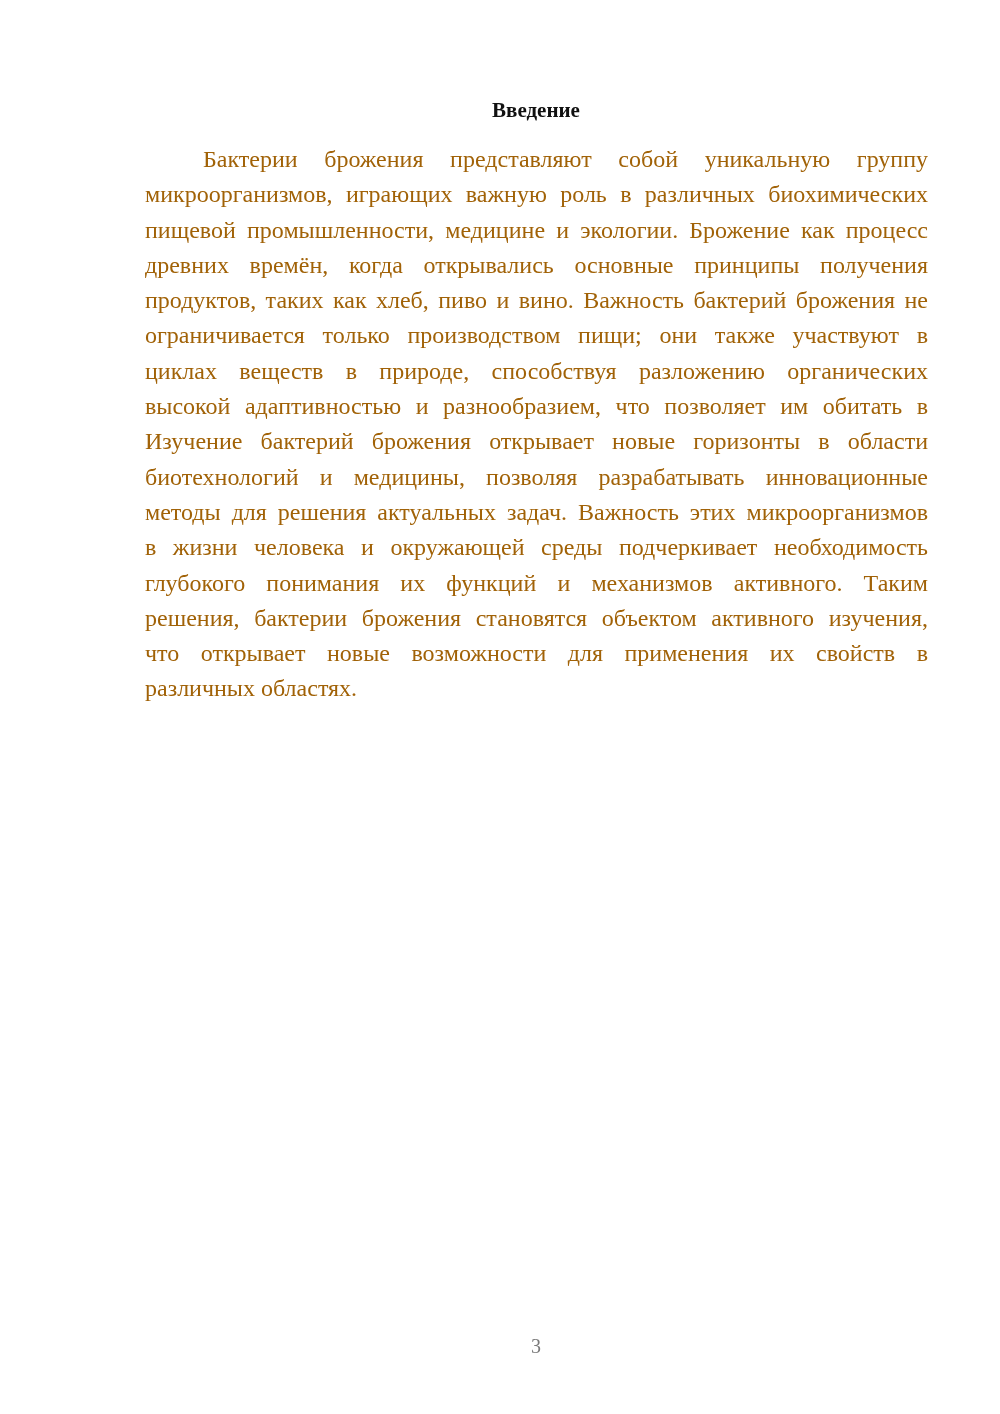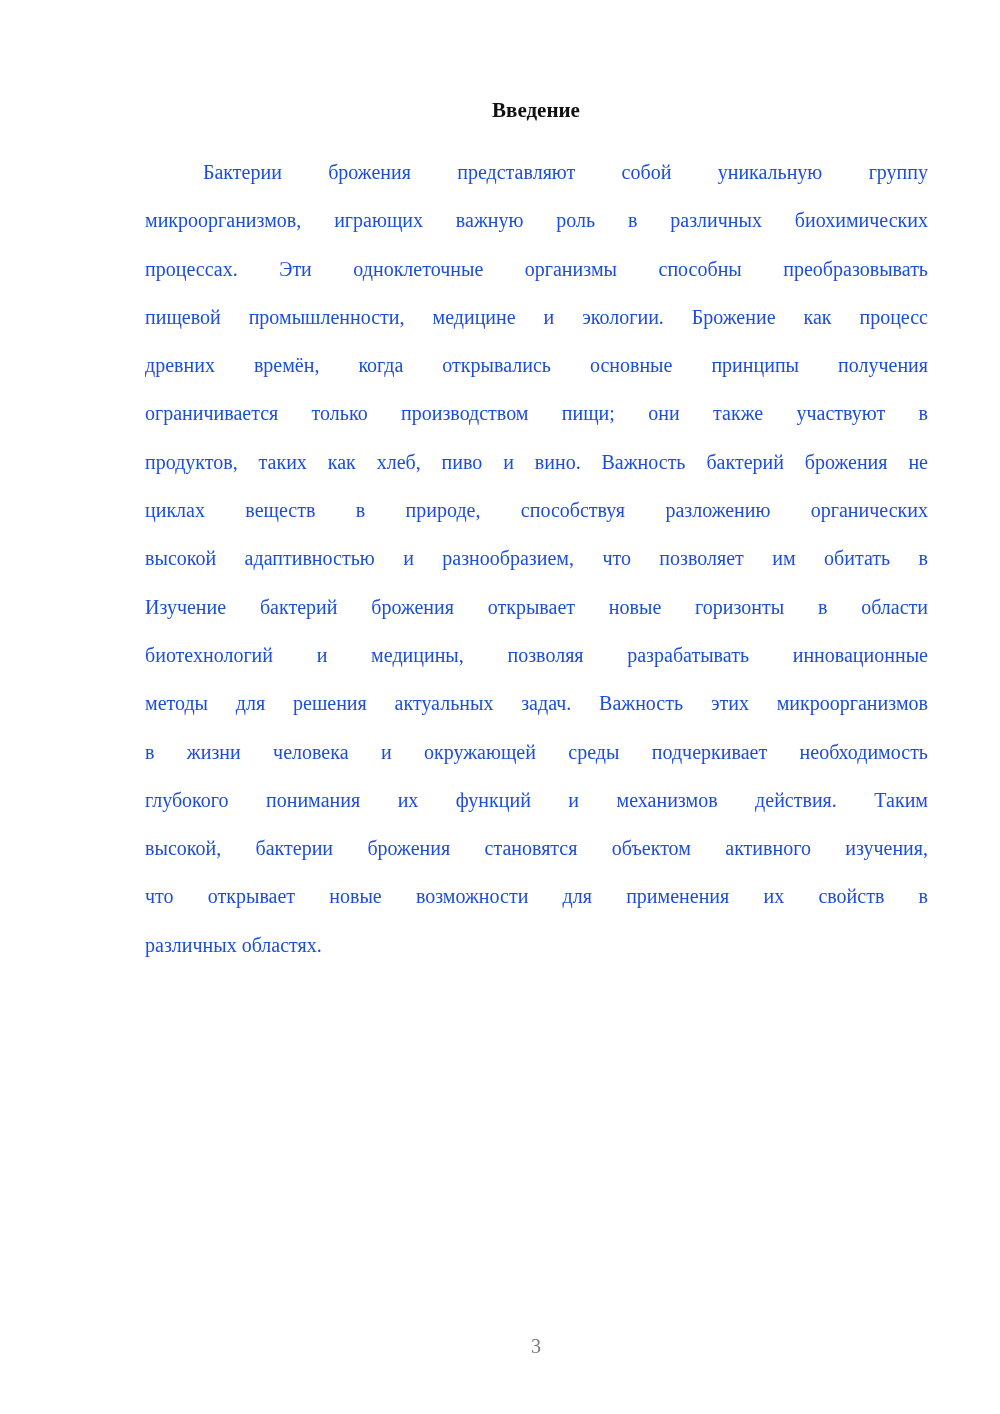--- a/index.html
+++ b/index.html
@@ -36,26 +36,25 @@
     .body-text {
       position: absolute;
       left: 145px;
       top: 142px;
       width: 783px;
     }
     .line {
       display: block;
       height: 35.3px;
       line-height: 35.3px;
-      font-size: 20px;
+      font-size: 24px;
       white-space: nowrap;
       text-align: justify;
       text-align-last: justify;
-      color: #1d4ed8;
-      margin-top: 13px;
+      color: #a16207;
     }
     .line.first {
       padding-left: 58px;
     }
     .line.last {
       text-align-last: left;
     }
     .page-number {
       position: absolute;
       top: 1332px;
@@ -69,31 +68,30 @@
   </style>
 </head>
 <body>
 
 <div class="page">
   <div class="heading">Введение</div>
 
   <div class="body-text">
     <span class="line first">Бактерии брожения представляют собой уникальную группу</span>
     <span class="line">микроорганизмов, играющих важную роль в различных биохимических</span>
-    <span class="line">процессах. Эти одноклеточные организмы способны преобразовывать</span>
     <span class="line">пищевой промышленности, медицине и экологии. Брожение как процесс</span>
     <span class="line">древних времён, когда открывались основные принципы получения</span>
+    <span class="line">продуктов, таких как хлеб, пиво и вино. Важность бактерий брожения не</span>
     <span class="line">ограничивается только производством пищи; они также участвуют в</span>
-    <span class="line">продуктов, таких как хлеб, пиво и вино. Важность бактерий брожения не</span>
     <span class="line">циклах веществ в природе, способствуя разложению органических</span>
     <span class="line">высокой адаптивностью и разнообразием, что позволяет им обитать в</span>
     <span class="line">Изучение бактерий брожения открывает новые горизонты в области</span>
     <span class="line">биотехнологий и медицины, позволяя разрабатывать инновационные</span>
     <span class="line">методы для решения актуальных задач. Важность этих микроорганизмов</span>
     <span class="line">в жизни человека и окружающей среды подчеркивает необходимость</span>
-    <span class="line">глубокого понимания их функций и механизмов действия. Таким</span>
-    <span class="line">высокой, бактерии брожения становятся объектом активного изучения,</span>
+    <span class="line">глубокого понимания их функций и механизмов активного. Таким</span>
+    <span class="line">решения, бактерии брожения становятся объектом активного изучения,</span>
     <span class="line">что открывает новые возможности для применения их свойств в</span>
     <span class="line last">различных областях.</span>
   </div>
 
   <div class="page-number">3</div>
 </div>
 
 </body></html>

